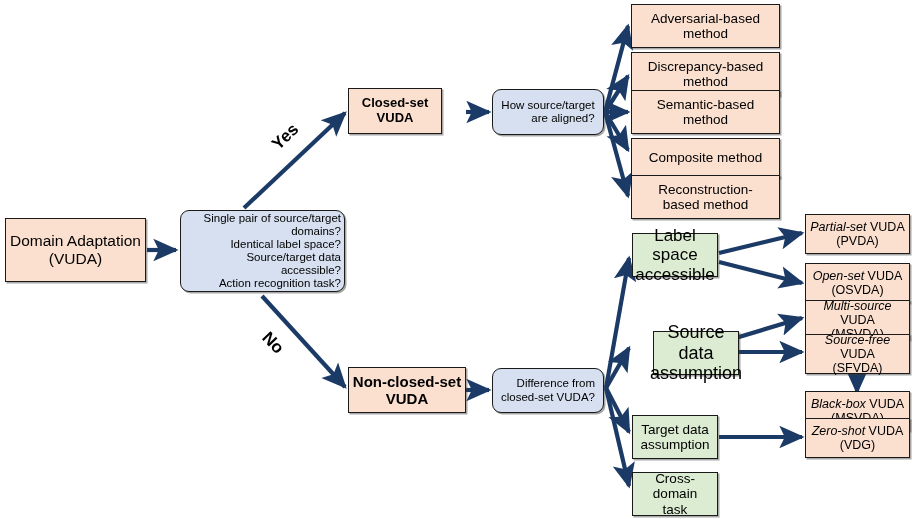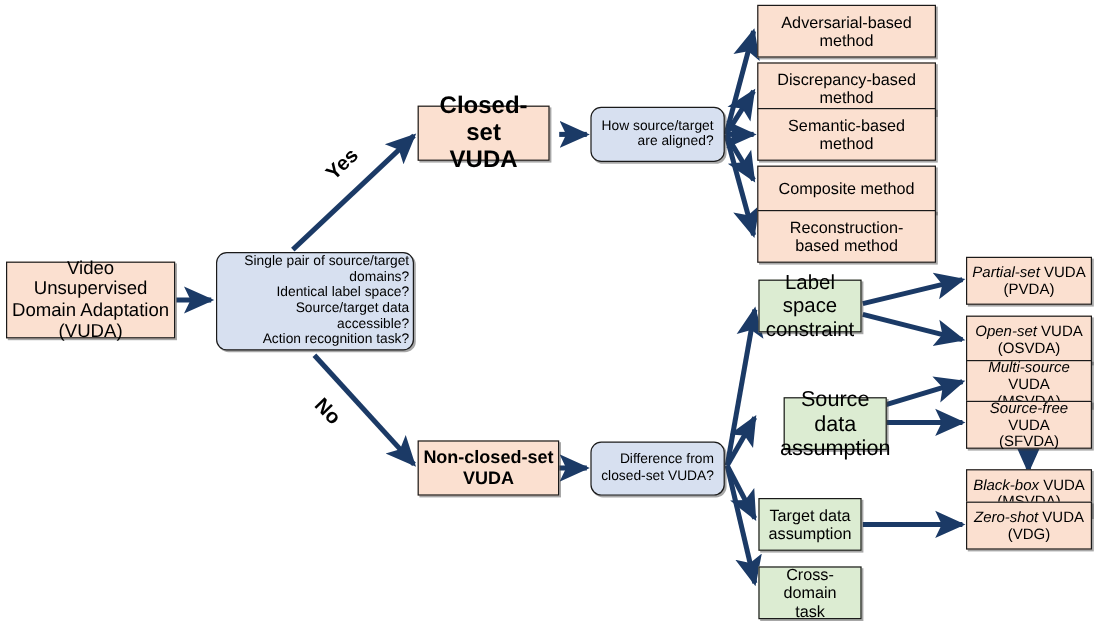--- a/index.html
+++ b/index.html
@@ -91,40 +91,39 @@
       <path d="M719,352 L802,352"></path>
 
       <path d="M857,372 L857,392"></path>
 
       <path d="M719,437 L802,437"></path>
     </g>
   </svg>
 
   <div class="node peach" style="left:5px; top:218px; width:141px; height:64px; font-size:15.5px;">
     <div>
-      <span>Video Unsupervised</span>
       <span>Domain Adaptation</span>
       <span>(VUDA)</span>
     </div>
   </div>
 
   <div class="node blue" style="left:180px; top:210px; width:165px; height:82px; font-size:11.5px;">
     <div>
       <span>Single pair of source/target</span>
       <span>domains?</span>
       <span>Identical label space?</span>
       <span>Source/target data accessible?</span>
       <span>Action recognition task?</span>
     </div>
   </div>
 
   <div class="edge-label" style="left:268px; top:140px; transform:rotate(-44deg); transform-origin:left top;">Yes</div>
   <div class="edge-label" style="left:272px; top:328px; transform:rotate(46deg); transform-origin:left top;">No</div>
 
-  <div class="node peach" style="left:348px; top:88px; width:110px; height:46px; font-size:20px; font-weight:bold;">
+  <div class="node peach" style="left:348px; top:88px; width:94px; height:46px; font-size:13px; font-weight:bold;">
     <div>
       <span>Closed-set</span>
       <span>VUDA</span>
     </div>
   </div>
 
   <div class="node peach" style="left:348px; top:367px; width:118px; height:46px; font-size:15px; font-weight:bold;">
     <div>
       <span>Non-closed-set</span>
       <span>VUDA</span>
@@ -171,21 +170,21 @@
   <div class="node peach" style="left:631px; top:175px; width:149px; height:44px; font-size:13.5px;">
     <div>
       <span>Reconstruction-</span>
       <span>based method</span>
     </div>
   </div>
 
   <div class="node green" style="left:632px; top:233px; width:86px; height:44px; font-size:17px;">
     <div>
       <span>Label space</span>
-      <span>constraint</span>
+      <span>accessible</span>
     </div>
   </div>
   <div class="node green" style="left:632px; top:331px; width:86px; height:44px; font-size:18px;margin-left:21px;">
     <div>
       <span>Source data</span>
       <span>assumption</span>
     </div>
   </div>
   <div class="node green" style="left:632px; top:415px; width:86px; height:44px; font-size:13.5px;">
     <div>

